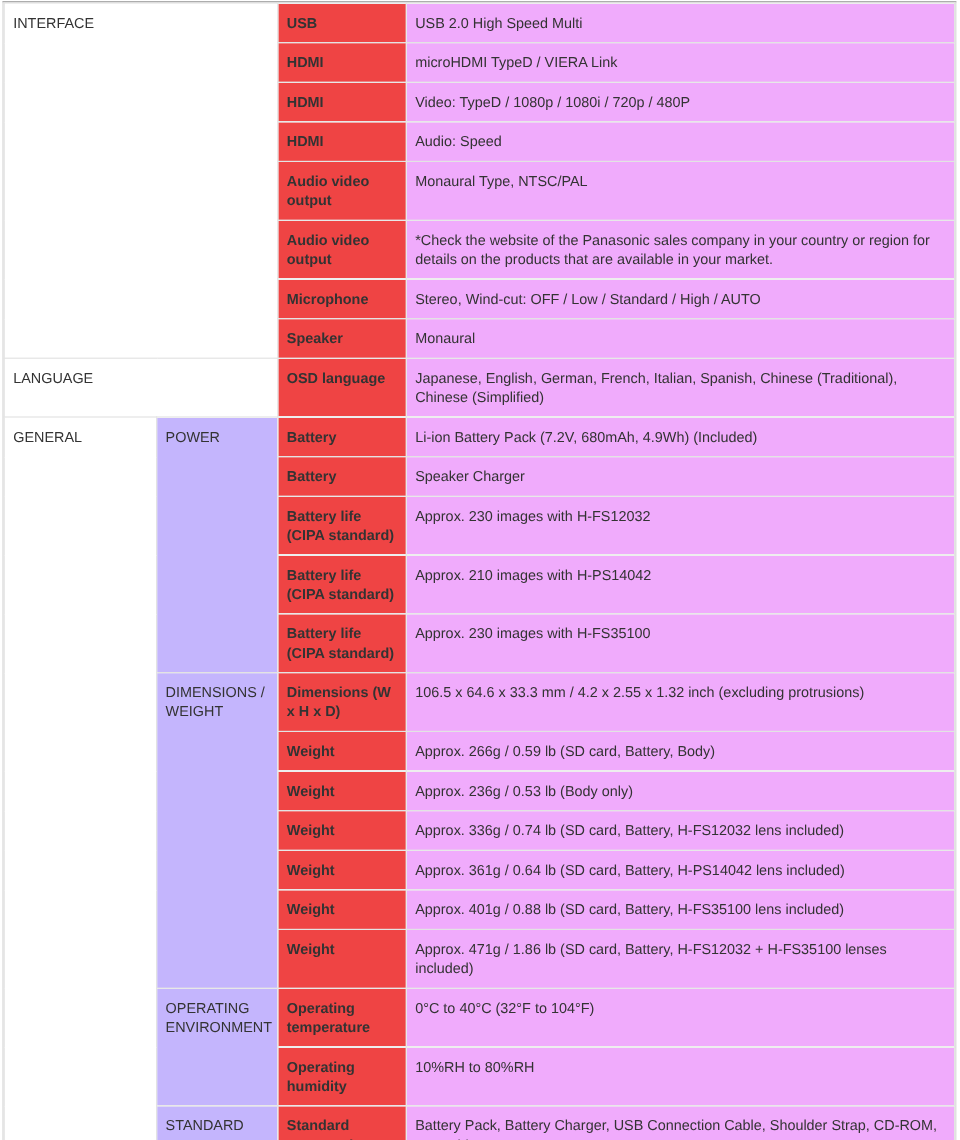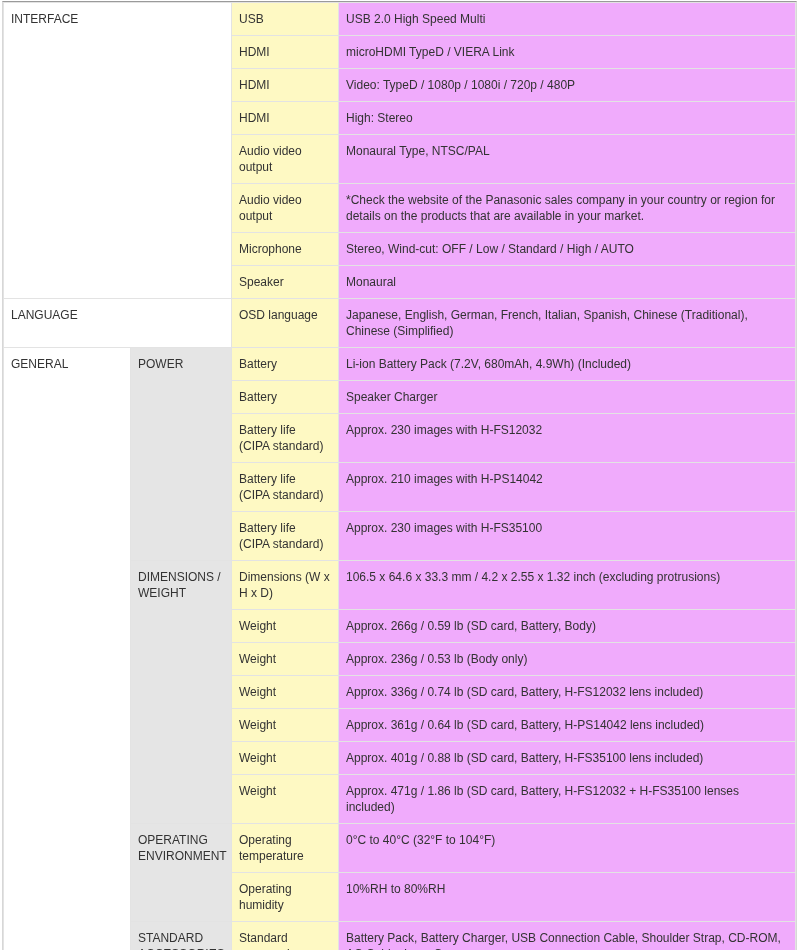--- a/index.html
+++ b/index.html
@@ -32,24 +32,25 @@
     vertical-align: top;
     padding: 8px 8px 8px 7px;
     line-height: 16px;
     overflow: hidden;
   }
   td.col-section {
     padding-left: 14px;
     background: #ffffff;
   }
   td.col-group {
-    background: #e5e5e5;
+    background: #c4b5fd;
   }
   td.col-item {
-    background: #fef9c3;
+    background: #ef4444;
+    font-weight: bold;
   }
   td.col-value {
     background: #f0abfc;
   }
 </style>
 </head>
 <body>
 
 <div class="page">
   <div class="table-wrap">
@@ -69,21 +70,21 @@
           <tr>
             <td class="col-item">HDMI</td>
             <td class="col-value">microHDMI TypeD / VIERA Link</td>
           </tr>
           <tr>
             <td class="col-item">HDMI</td>
             <td class="col-value">Video: TypeD / 1080p / 1080i / 720p / 480P</td>
           </tr>
           <tr>
             <td class="col-item">HDMI</td>
-            <td class="col-value">High: Stereo</td>
+            <td class="col-value">Audio: Speed</td>
           </tr>
           <tr>
             <td class="col-item">Audio video output</td>
             <td class="col-value">Monaural Type, NTSC/PAL</td>
           </tr>
           <tr>
             <td class="col-item">Audio video output</td>
             <td class="col-value">*Check the website of the Panasonic sales company in your country or region for details on the products that are available in your market.</td>
           </tr>
           <tr>

